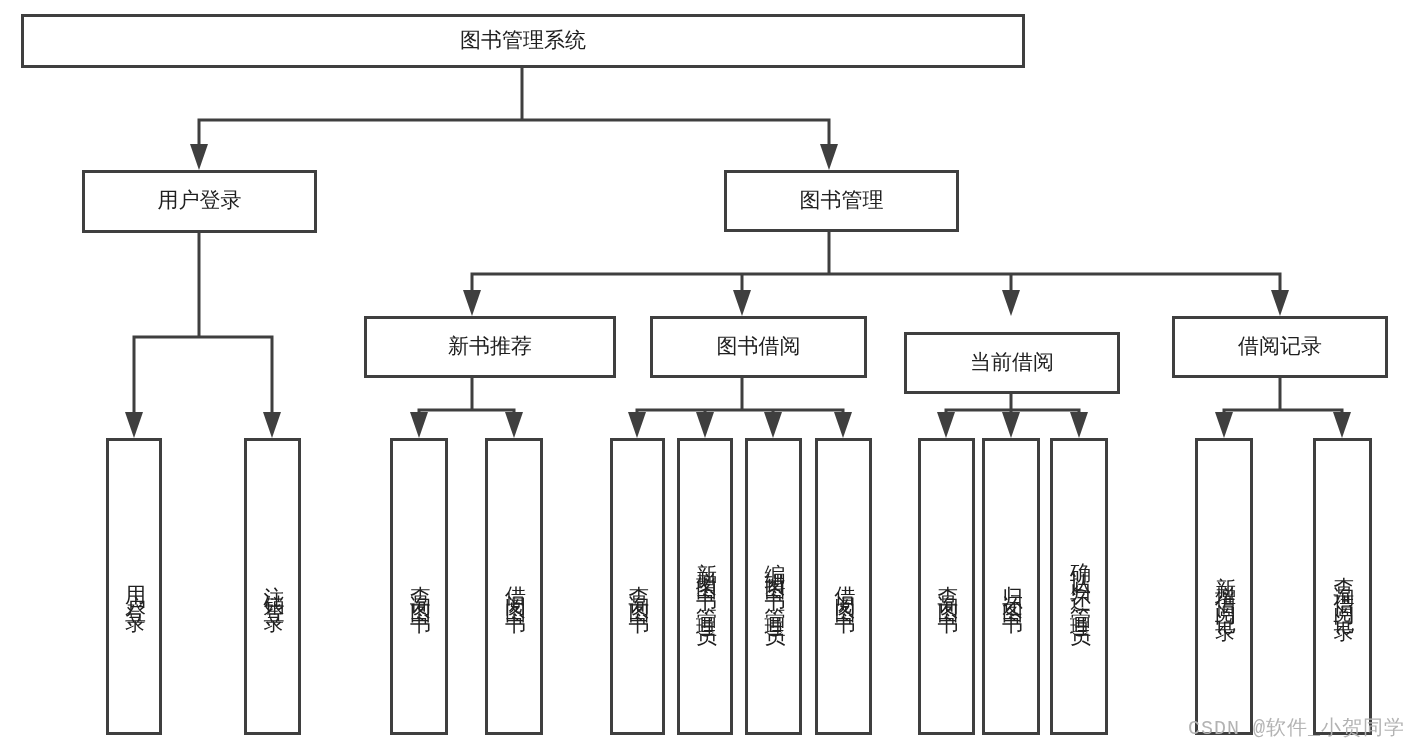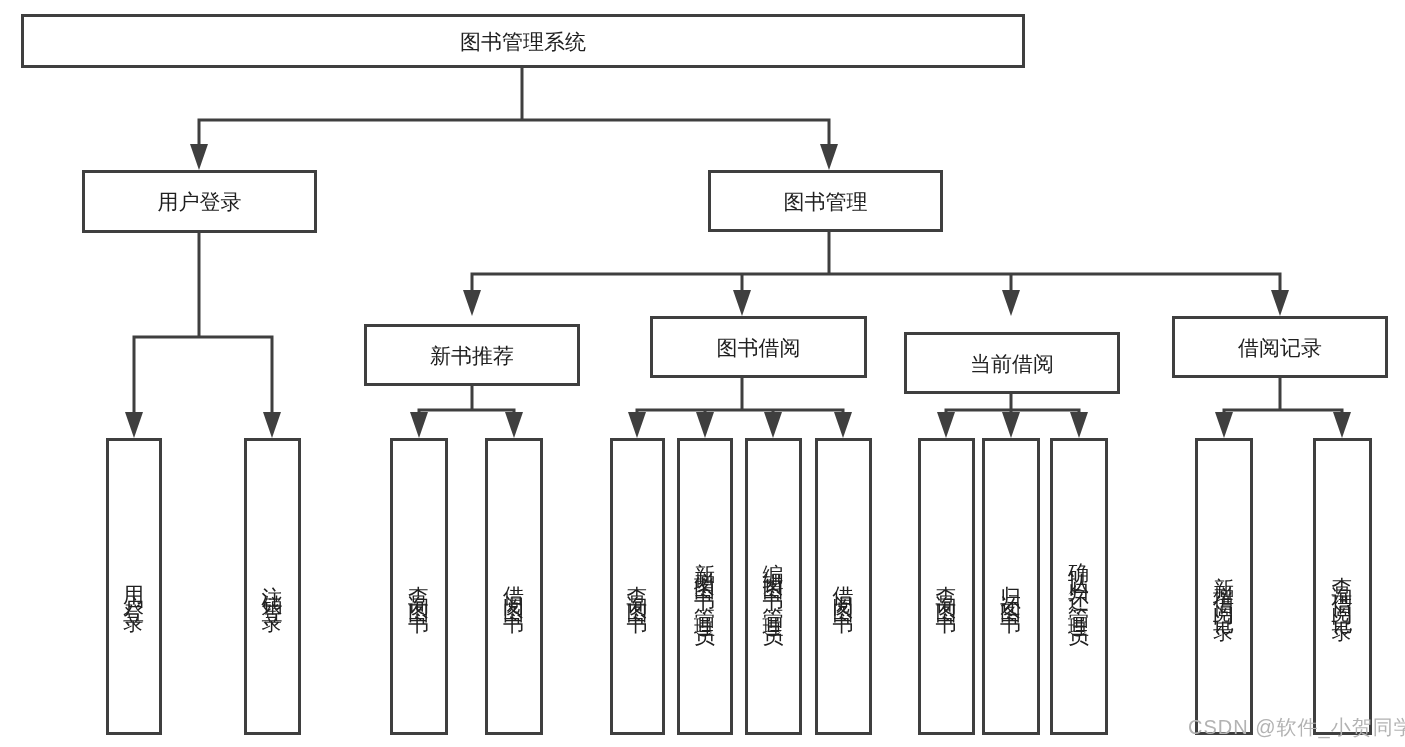--- a/index.html
+++ b/index.html
@@ -5,21 +5,21 @@
   html, body {
     margin: 0;
     padding: 0;
     background: #ffffff;
   }
   .canvas {
     position: relative;
     width: 1405px;
     height: 747px;
     background: #ffffff;
-    font-family: Liberation Sans, sans-serif;
+    font-family: Liberation Mono, monospace;
     overflow: hidden;
   }
   .connectors {
     position: absolute;
     left: 0;
     top: 0;
     width: 1405px;
     height: 747px;
   }
   .node {
@@ -110,25 +110,25 @@
     </g>
   </svg>
 
   <div class="node" style="left:21px;top:14px;width:1004px;height:54px">
     <span class="lbl">图书管理系统</span>
   </div>
 
   <div class="node" style="left:82px;top:170px;width:235px;height:63px">
     <span class="lbl">用户登录</span>
   </div>
-  <div class="node" style="left:708px;top:170px;width:235px;height:62px">
+  <div class="node" style="left:724px;top:170px;width:235px;height:62px">
     <span class="lbl">图书管理</span>
   </div>
 
-  <div class="node" style="left:364px;top:324px;width:216px;height:62px">
+  <div class="node" style="left:364px;top:316px;width:252px;height:62px">
     <span class="lbl">新书推荐</span>
   </div>
   <div class="node" style="left:650px;top:316px;width:217px;height:62px">
     <span class="lbl">图书借阅</span>
   </div>
   <div class="node" style="left:904px;top:332px;width:216px;height:62px">
     <span class="lbl">当前借阅</span>
   </div>
   <div class="node" style="left:1172px;top:316px;width:216px;height:62px">
     <span class="lbl">借阅记录</span>

